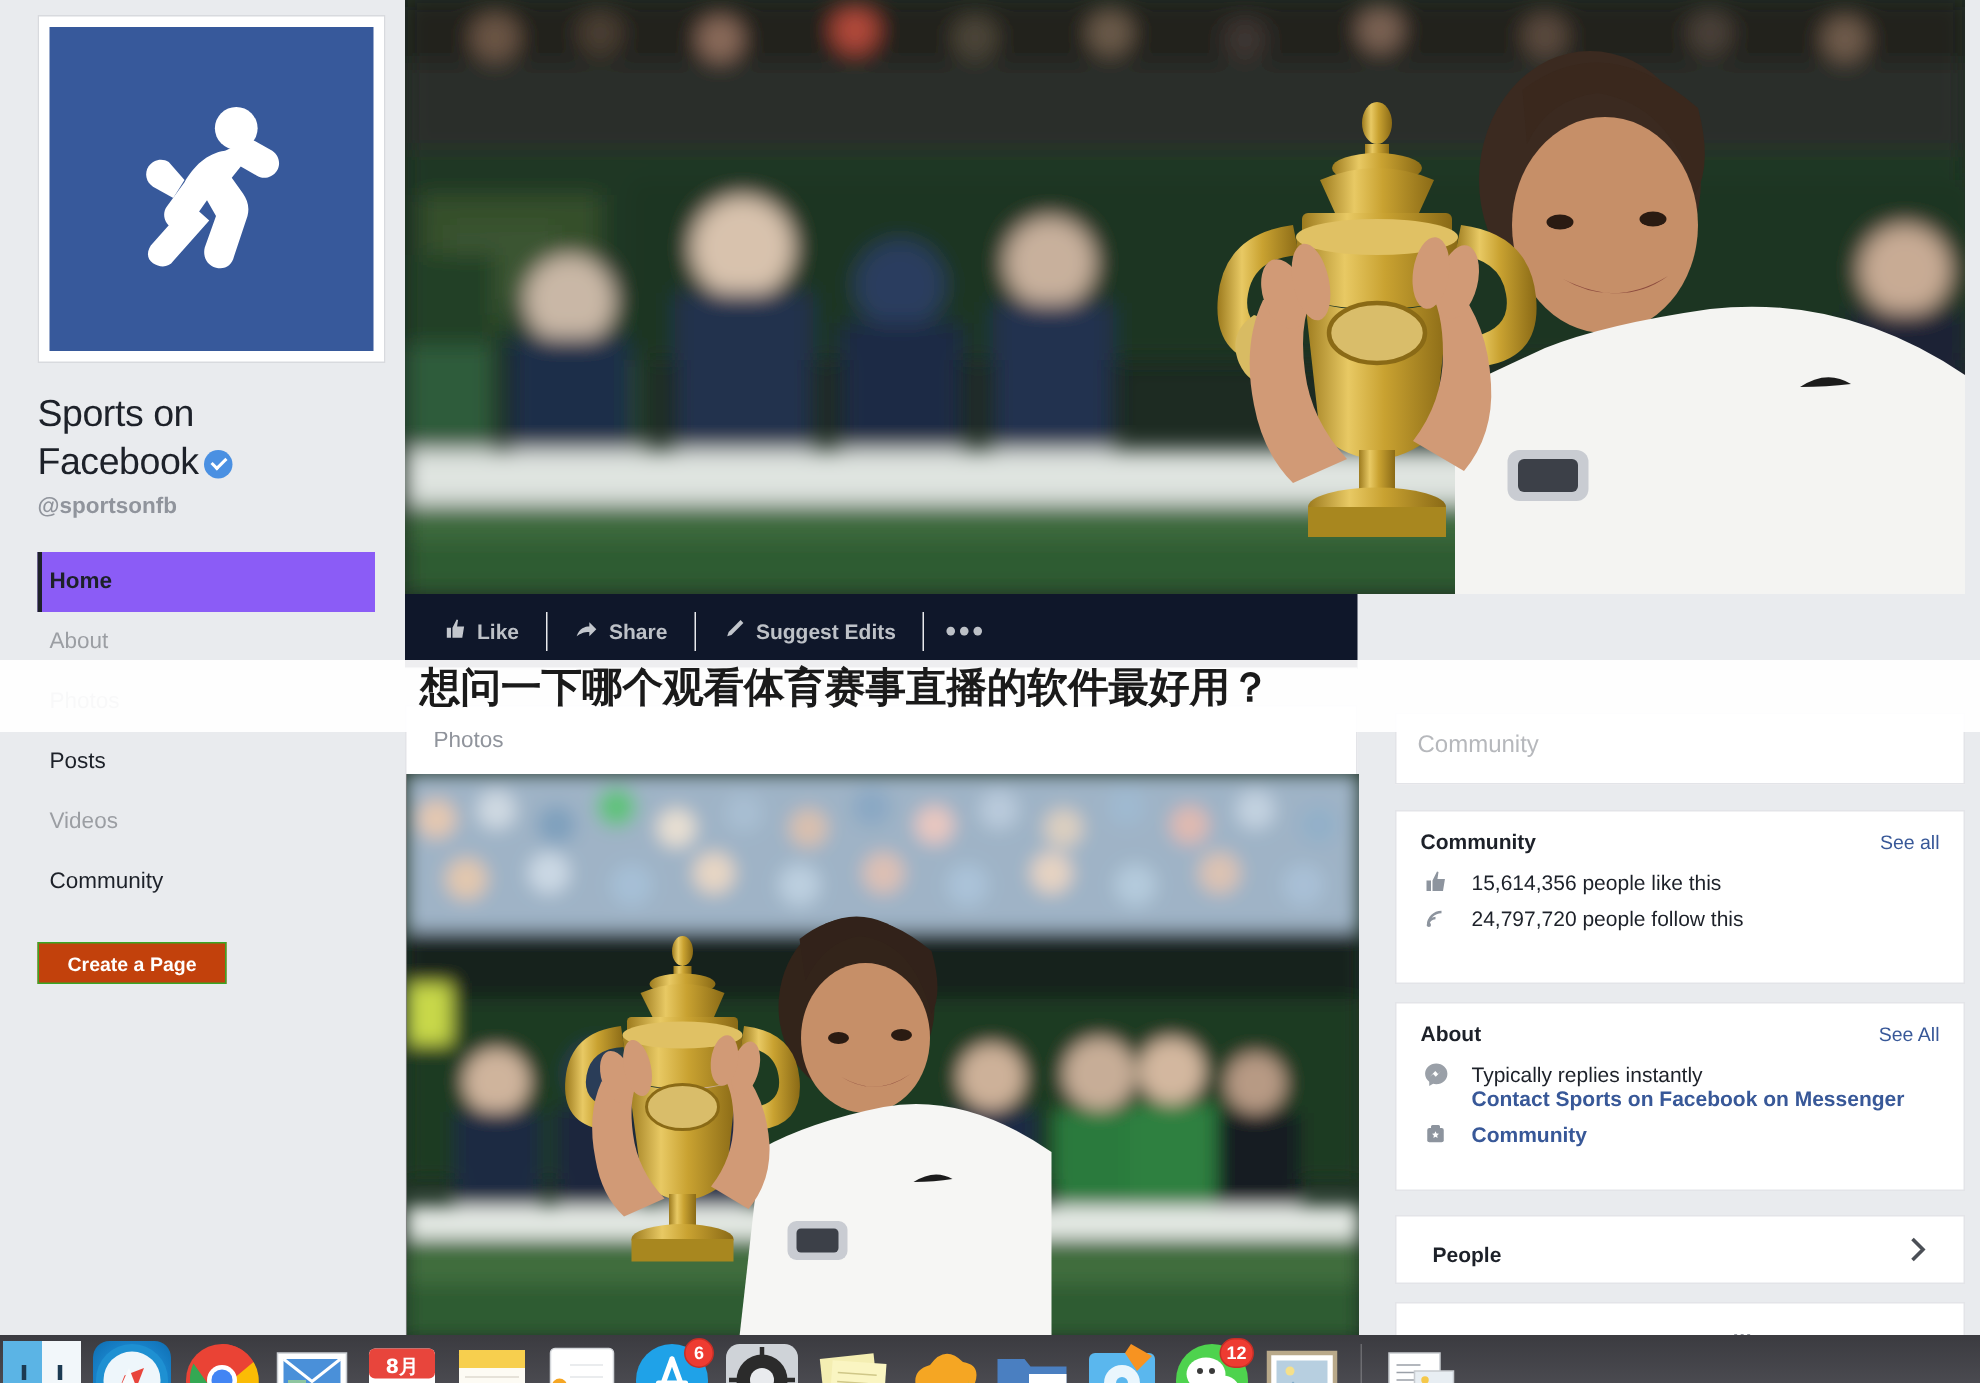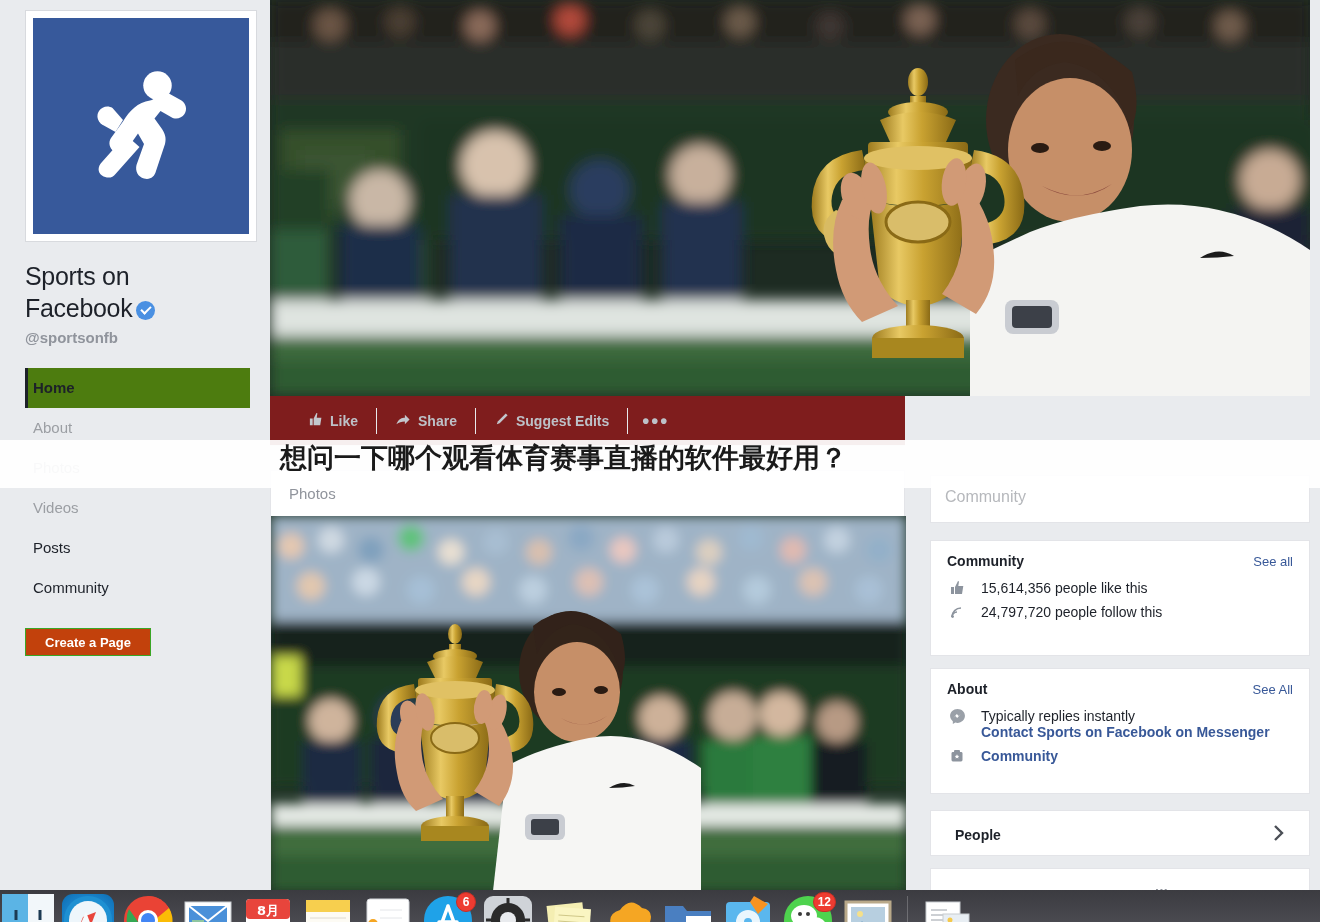--- a/index.html
+++ b/index.html
@@ -38,41 +38,41 @@
     transform:rotate(-45deg);
   }
   #handle{ font-size:15px; color:#90949c; margin-top:5px; font-weight:600;}
   
   #nav{ position:absolute; left:25px; top:368px; width:225px; }
   .nav-item{
     height:40px; line-height:40px; padding-left:8px;
     font-size:15px; color:#1d2129;
   }
   .nav-item.active{
-    background:#4d7c0f; border-left:3px solid #1d2129; padding-left:5px;
+    background:#8b5cf6; border-left:3px solid #1d2129; padding-left:5px;
     font-weight:bold; margin-left:0;
   }
   .nav-item.dim{ color:#9b9ea3; }
   #create-page-btn{
     position:absolute; left:25px; top:628px; width:126px; height:28px;
     background:#c2410c; color:#fff; font-size:13px; font-weight:bold;
     display:flex; align-items:center; justify-content:center;
     border:1px solid #3aa625; cursor:pointer;
   }
   
   #center-col{
     position:absolute; left:270px; top:0; width:635px; height:890px;
   }
   #cover-photo{
     position:absolute; left:0; top:0; width:1040px; height:396px;
     overflow:hidden; background:#111;
   }
   #action-bar{
     position:absolute; left:0; top:396px; width:635px; height:50px;
-    background:#7f1d1d; display:flex; align-items:center; padding-left:20px;
+    background:#0f172a; display:flex; align-items:center; padding-left:8px;
     border-bottom:1px solid #e5e5e5;
   }
   .act-btn{
     display:flex; align-items:center; gap:7px; padding:0 18px; height:26px;
     color:#bdc1c7; font-size:14px; font-weight:bold;
     border-right:1px solid #e8e9ec;
   }
   .act-btn:last-child{ border-right:none; padding:0 14px; }
   #photos-card{
     position:absolute; left:0; top:470px; width:635px; height:420px;
@@ -181,22 +181,22 @@
       <span>Sports on</span><br>
       <span>Facebook</span><span id="verified"></span>
     </div>
     <div id="handle">@sportsonfb</div>
   </div>
 
   <div id="nav">
     <div class="nav-item active"><span>Home</span></div>
     <div class="nav-item dim"><span>About</span></div>
     <div class="nav-item dim"><span>Photos</span></div>
+    <div class="nav-item"><span>Posts</span></div>
     <div class="nav-item dim"><span>Videos</span></div>
-    <div class="nav-item"><span>Posts</span></div>
     <div class="nav-item"><span>Community</span></div>
   </div>
 
   <div id="create-page-btn">
     <span>Create a Page</span>
   </div>
 </div>
 
 <div id="center-col">
 

